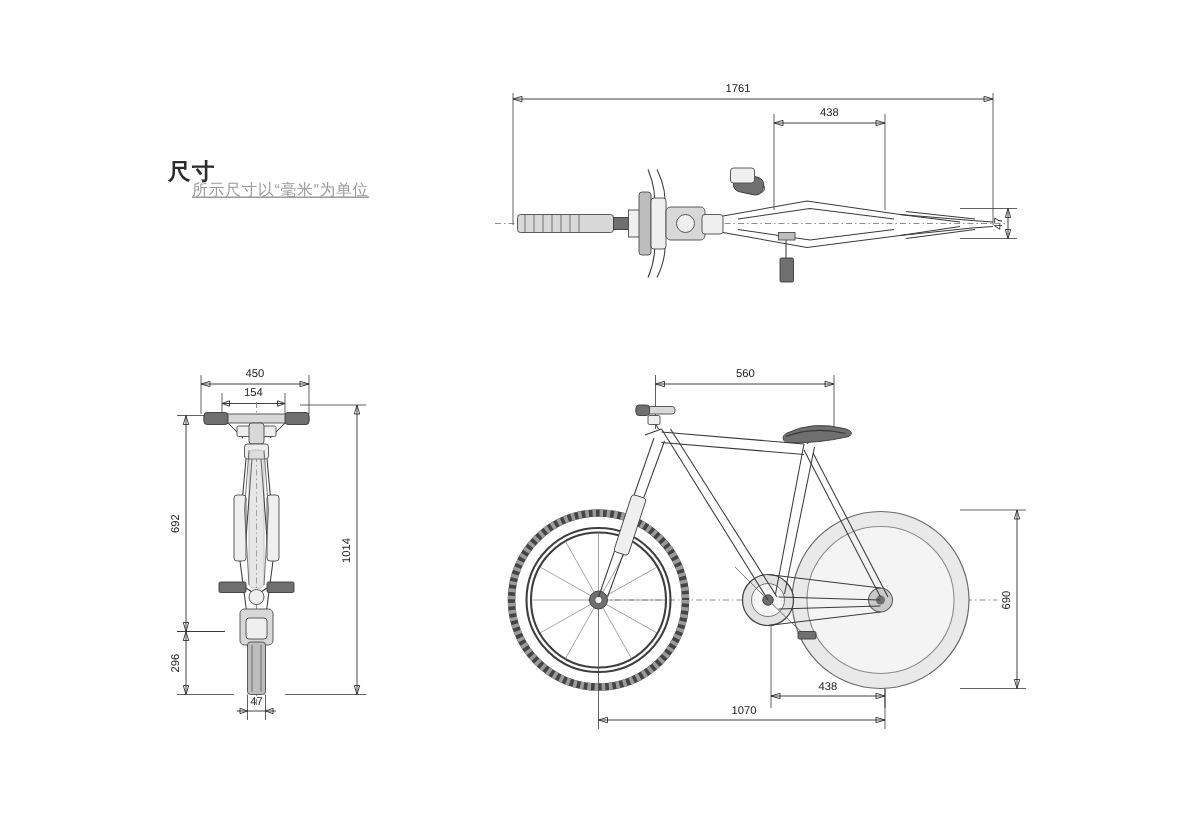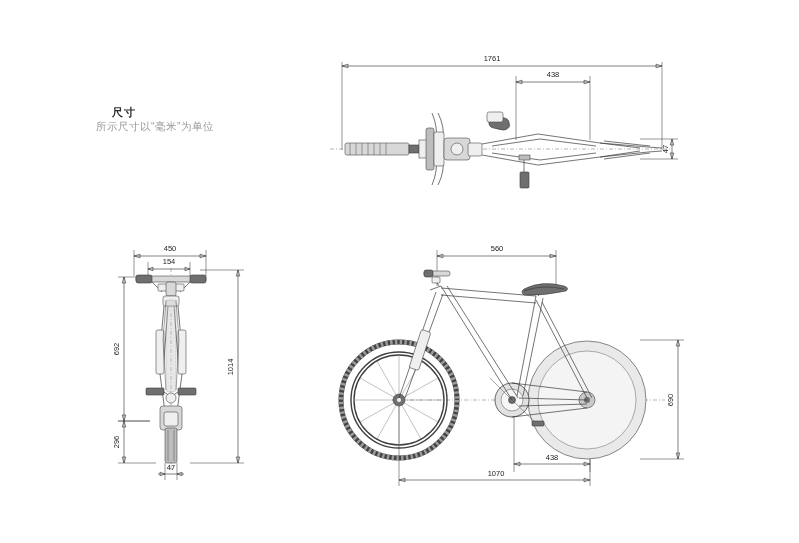--- a/index.html
+++ b/index.html
@@ -7,31 +7,32 @@
     width:799px;height:543px;
     background:#ffffff;
     font-family:"Liberation Sans", sans-serif;
     overflow:hidden;
     position:relative;
   }
   #stage{position:absolute;left:0;top:0;width:799px;height:543px;}
   .title{
     position:absolute;
     left:112px;top:105px;
-    font-size:11px;
+    font-size:15px;
     font-weight:bold;
     color:#2b2b2b;
     letter-spacing:1px;
   }
   .subtitle{
     position:absolute;
-    left:96px;top:120px;
+    left:128px;top:120px;
     font-size:10.5px;
     color:#9a9a9a;
     letter-spacing:0.5px;
+    text-decoration:underline;
   }
   svg{position:absolute;left:0;top:0;}
   .ln{stroke:#3a3a3a;stroke-width:0.7;fill:none;}
   .thin{stroke:#5a5a5a;stroke-width:0.55;fill:none;}
   .dim{stroke:#2e2e2e;stroke-width:0.6;fill:none;}
   .ext{stroke:#2e2e2e;stroke-width:0.5;fill:none;}
   .dash{stroke:#6a6a6a;stroke-width:0.5;fill:none;stroke-dasharray:4 2 1 2;}
   .fillgrey{fill:#d8d8d8;stroke:#4a4a4a;stroke-width:0.6;}
   .fillmid{fill:#bdbdbd;stroke:#4a4a4a;stroke-width:0.6;}
   .filldk{fill:#6f6f6f;stroke:#3a3a3a;stroke-width:0.6;}

